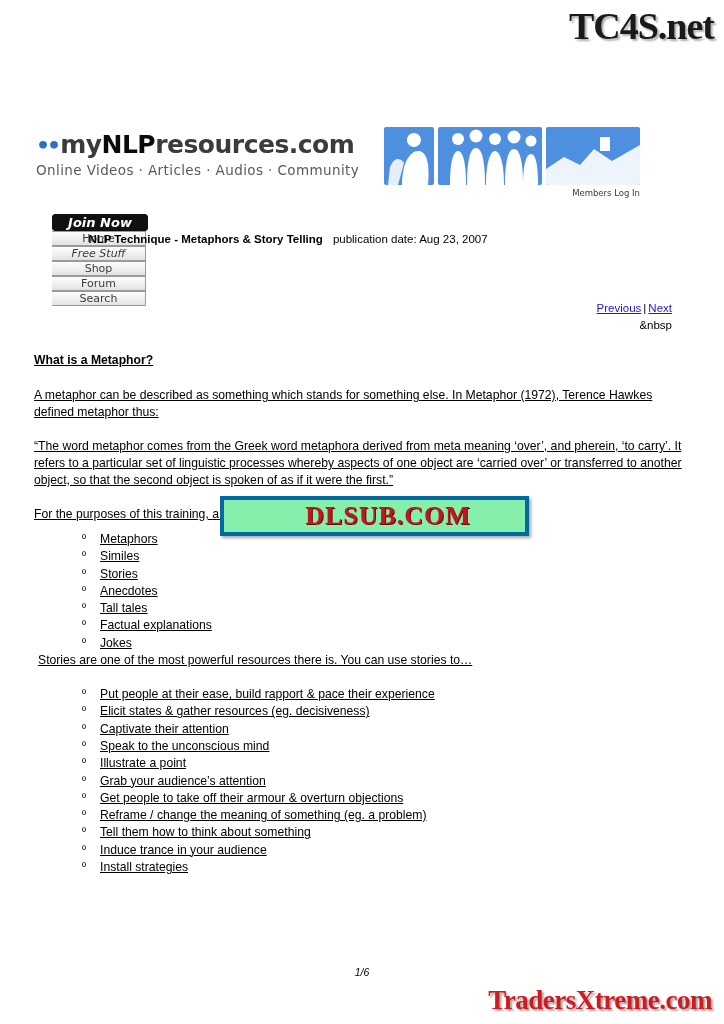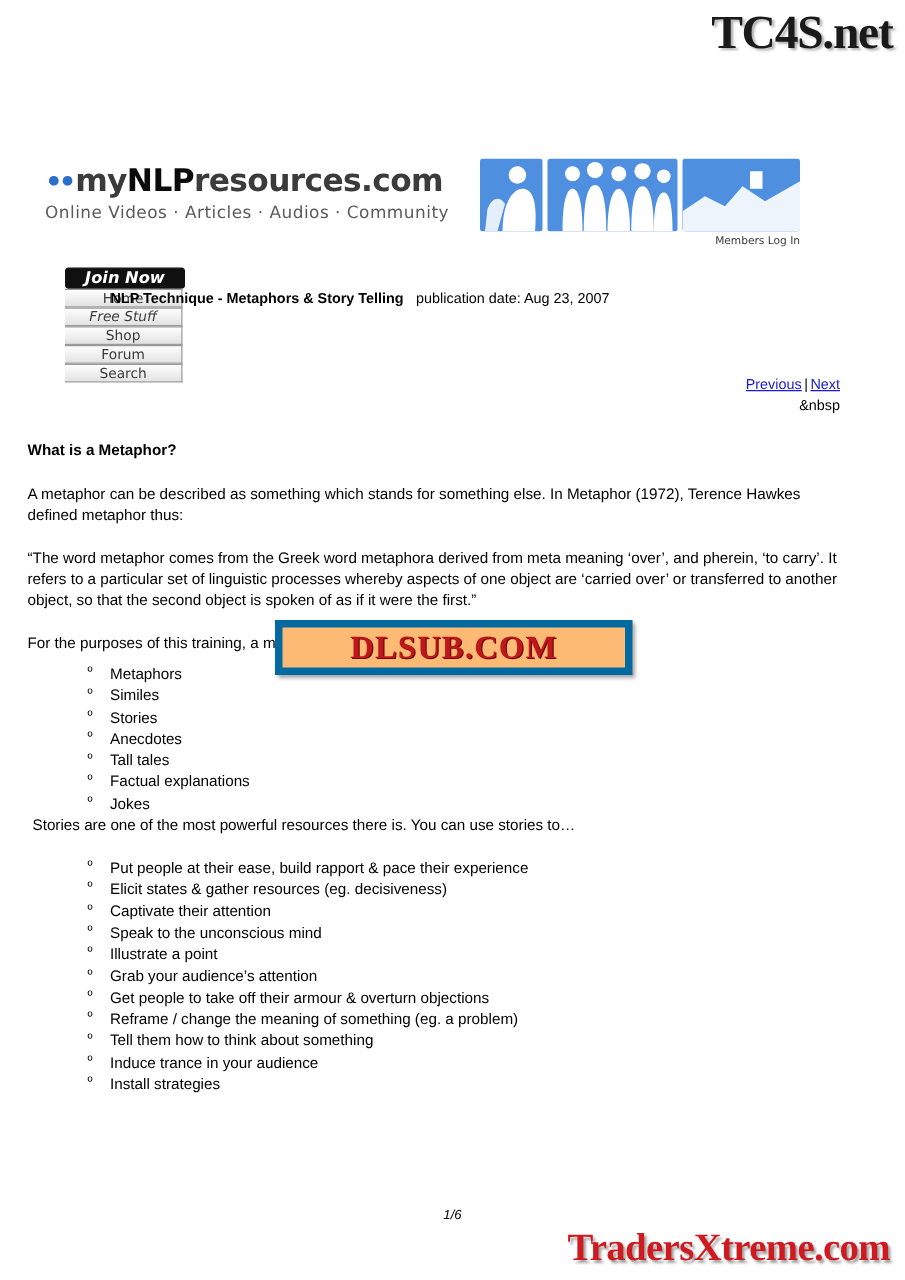--- a/index.html
+++ b/index.html
@@ -176,25 +176,26 @@
     right: 52px;
     top: 319px;
     font-size: 11.5px;
     color: #000;
     text-align: right;
   }
 
   
   .content {
     position: absolute;
-    left: 22px;
+    left: 34px;
     top: 352px;
     width: 650px;
     font-size: 12.2px;
     line-height: 17px;
+    text-decoration: underline;
   }
   .content p {
     margin: 0 0 17px 0;
   }
   .content p.heading {
     font-weight: bold;
     margin-bottom: 18px;
   }
   .content p.tight { margin-bottom: 8px; }
 
@@ -224,26 +225,27 @@
     padding-left: 4px;
   }
 
   
   .dlsub {
     position: absolute;
     left: 220px;
     top: 496px;
     width: 274px;
     height: 32px;
-    background: #fdba74;
-    border: 6px solid #0369a1;
+    background: #86efac;
+    border: 4px solid #0369a1;
     box-shadow: 2px 2px 3px rgba(0,0,0,0.35);
     display: flex;
     align-items: center;
     justify-content: center;
+    padding-left: 27px;
   }
   .dlsub span {
     font-family: "Liberation Serif", serif;
     font-weight: bold;
     font-size: 26px;
     letter-spacing: 1px;
     color: #c0171c;
     text-shadow: 1px 1px 0 #6d0a0a;
   }
 
@@ -256,21 +258,21 @@
     text-align: center;
     font-size: 10.5px;
     font-style: italic;
     color: #000;
   }
   .tx-watermark {
     position: absolute;
     right: 12px;
     bottom: 8px;
     font-family: "Liberation Serif", serif;
-    font-size: 31px;
+    font-size: 27px;
     font-weight: bold;
     color: #cf1b20;
     text-shadow: 2px 2px 2px rgba(90,90,90,0.55);
     letter-spacing: -0.5px;
   }
 </style>
 </head>
 <body>
 
 <div class="tc4s-watermark">TC4S.net</div>

